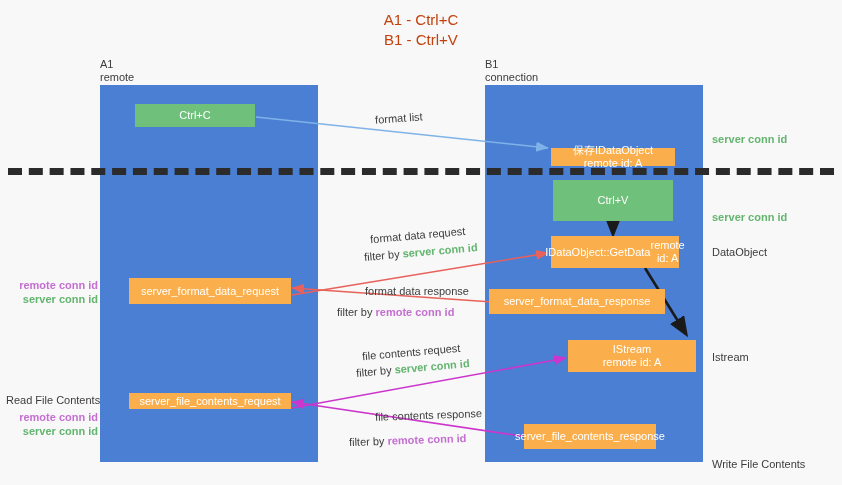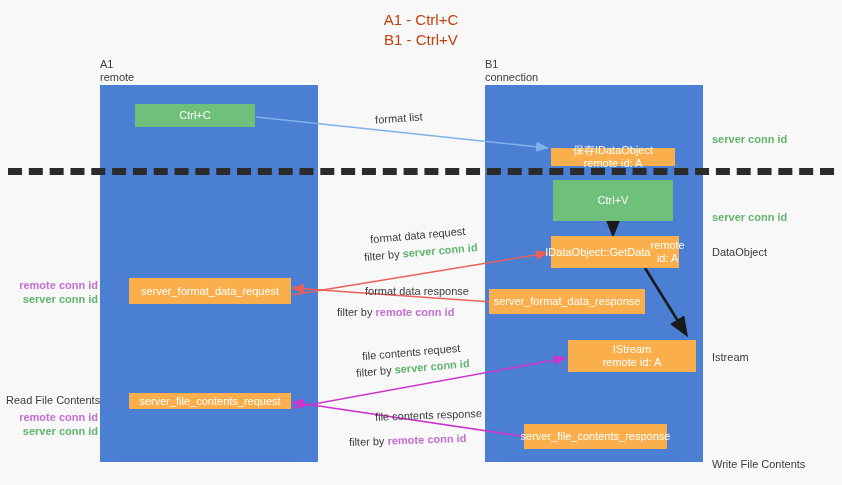--- a/index.html
+++ b/index.html
@@ -129,30 +129,30 @@
 
   <div class="abs box green" style="left:553px;top:180px;width:120px;height:41px;">
     <span>Ctrl+V</span>
   </div>
 
   <div class="abs box orange" style="left:551px;top:236px;width:128px;height:32px;flex-direction:row;">
     <span>IDataObject::GetData</span>
     <span class="l2">remote id: A</span>
   </div>
 
-  <div class="abs box orange" style="left:489px;top:289px;width:156px;height:25px;">
+  <div class="abs box orange" style="left:489px;top:289px;width:176px;height:25px;">
     <span>server_format_data_response</span>
   </div>
 
   <div class="abs box orange" style="left:568px;top:340px;width:128px;height:32px;flex-direction:column;">
     <span>IStream</span>
     <span class="l2">remote id: A</span>
   </div>
 
-  <div class="abs box orange" style="left:524px;top:424px;width:143px;height:25px;">
+  <div class="abs box orange" style="left:524px;top:424px;width:132px;height:25px;">
     <span>server_file_contents_response</span>
   </div>
 
   <div class="abs cap" style="left:375px;top:111px;transform:rotate(-4deg);">
     <span>format list</span>
   </div>
 
   <div class="abs cap" style="left:370px;top:228px;transform:rotate(-5deg);">
     <span>format data request</span>
   </div>

